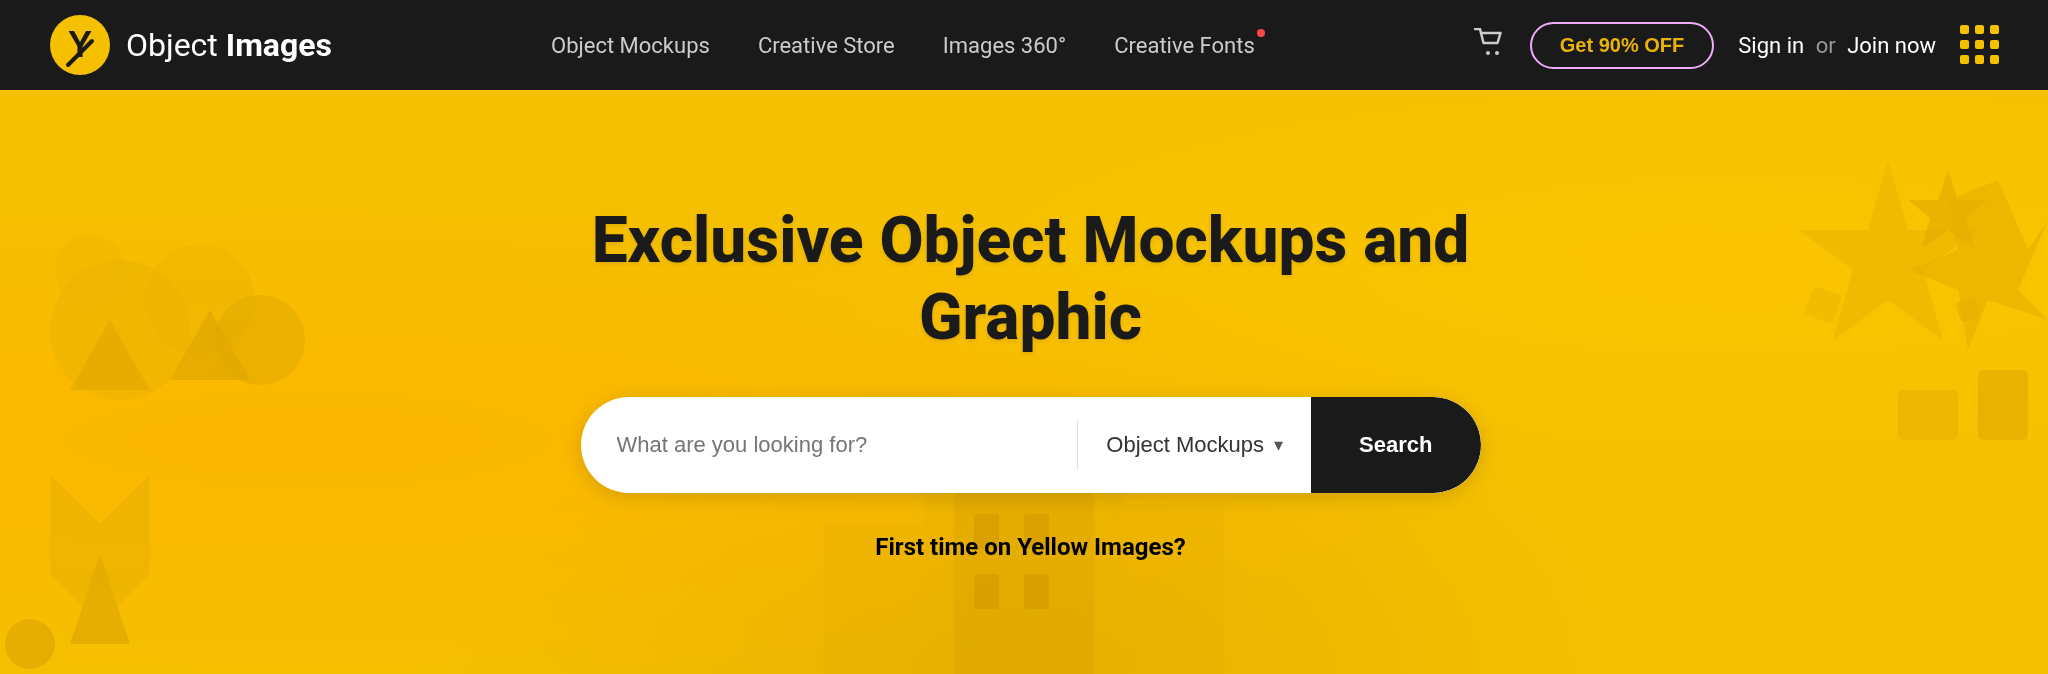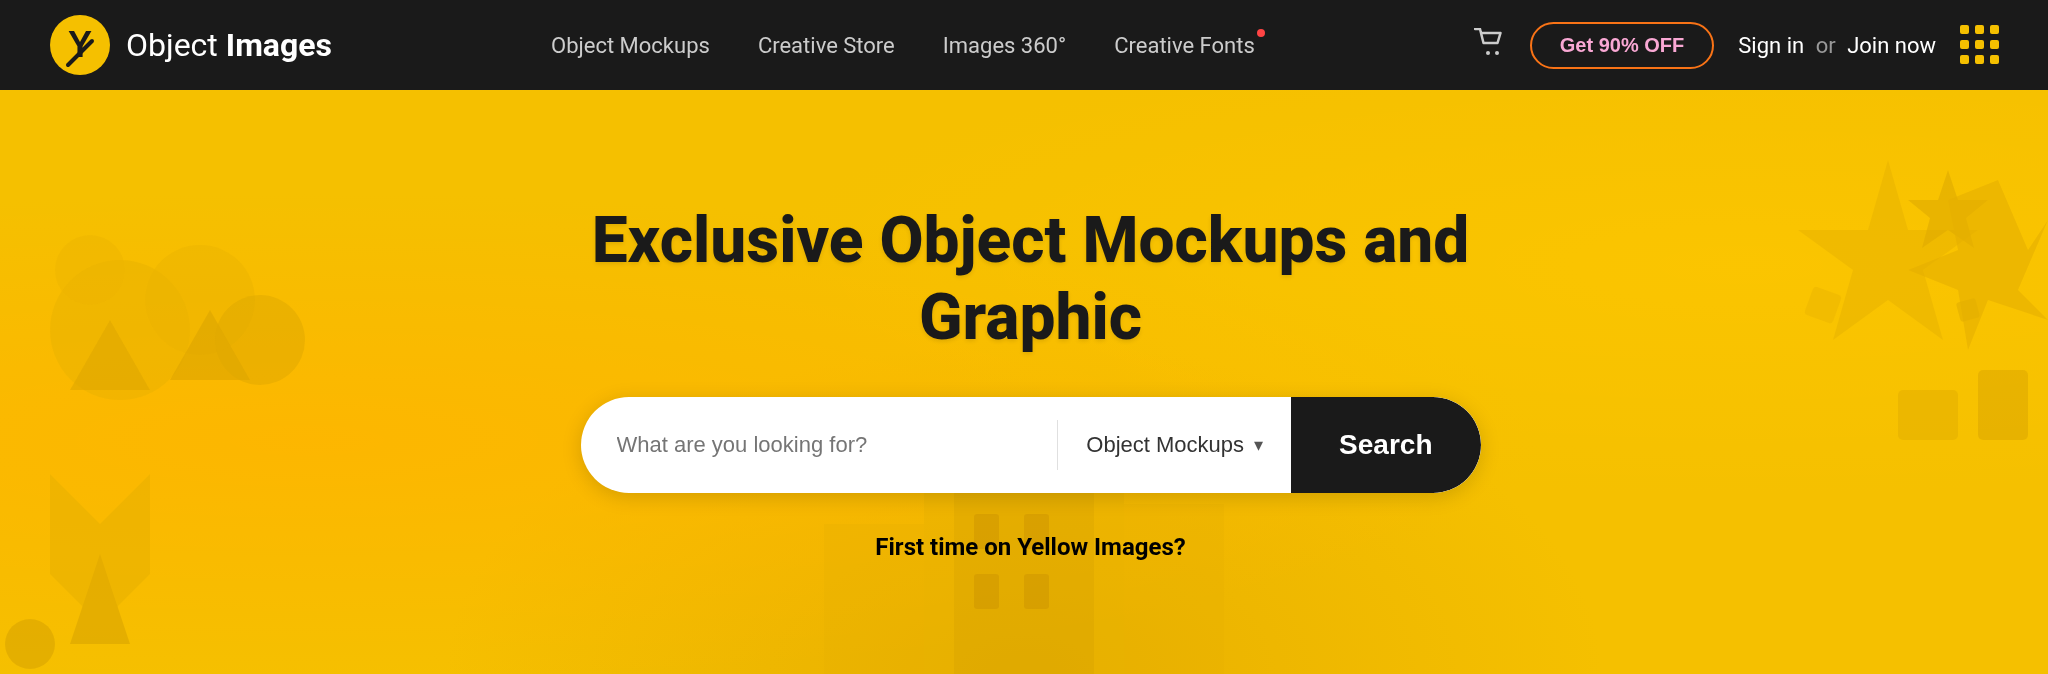--- a/index.html
+++ b/index.html
@@ -88,24 +88,24 @@
       flex-shrink: 0;
     }
 
     .cart-icon {
       color: #cccccc;
       font-size: 28px;
       cursor: pointer;
     }
 
     .btn-deal {
-      border: 2px solid #f97316;
+      border: 2px solid #f0abfc;
       border-radius: 40px;
       padding: 10px 28px;
-      color: #f9a8d4;
+      color: #eab308;
       font-size: 20px;
       font-weight: 600;
       background: transparent;
       cursor: pointer;
       white-space: nowrap;
     }
 
     .auth-links {
       color: #ffffff;
       font-size: 22px;
@@ -259,21 +259,21 @@
       font-size: 18px;
       color: #555555;
     }
 
     .search-btn {
       background: #1a1a1a;
       color: #ffffff;
       border: none;
       height: 100%;
       padding: 0 48px;
-      font-size: 28px;
+      font-size: 22px;
       font-weight: 600;
       cursor: pointer;
       border-radius: 0 50px 50px 0;
       white-space: nowrap;
     }
 
     .hero-subtext {
       font-size: 24px;
       font-weight: 700;
       color: #000000;

